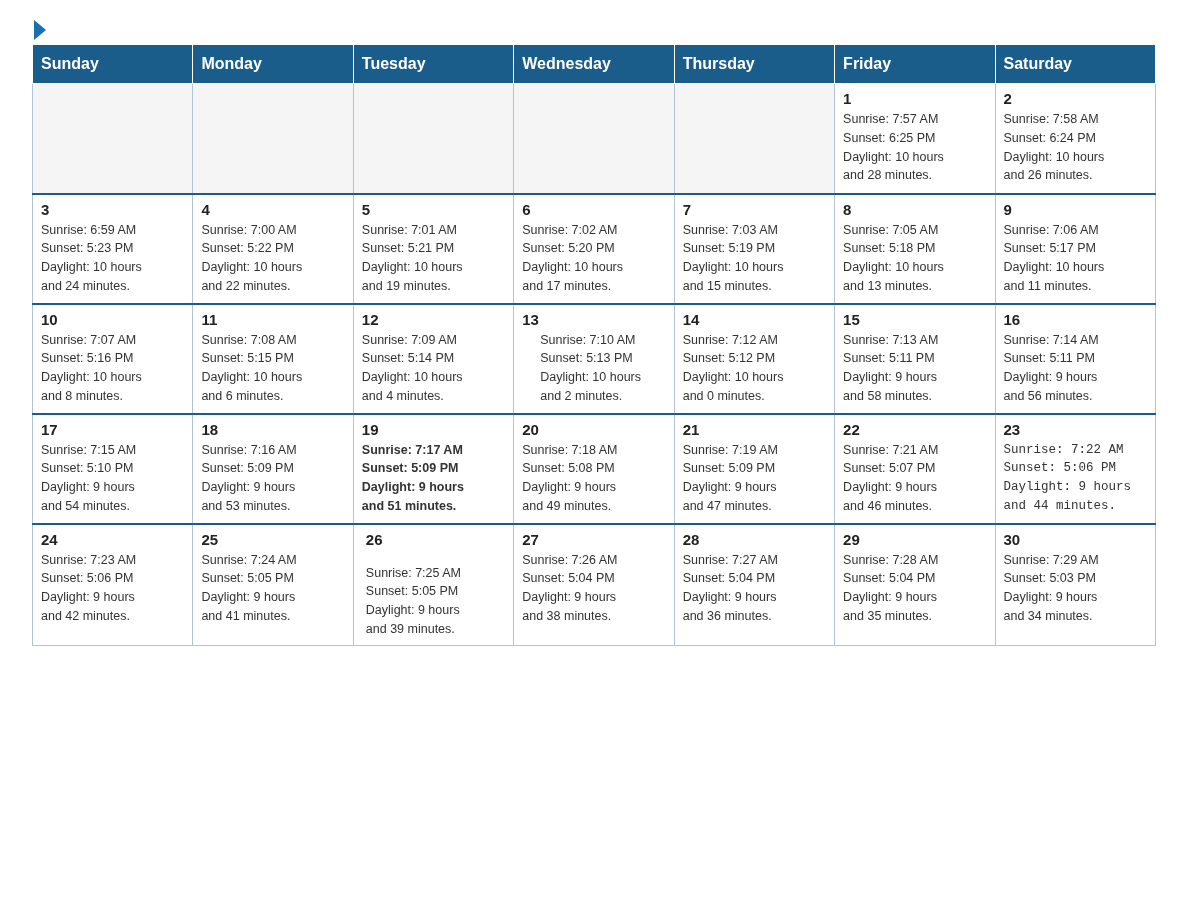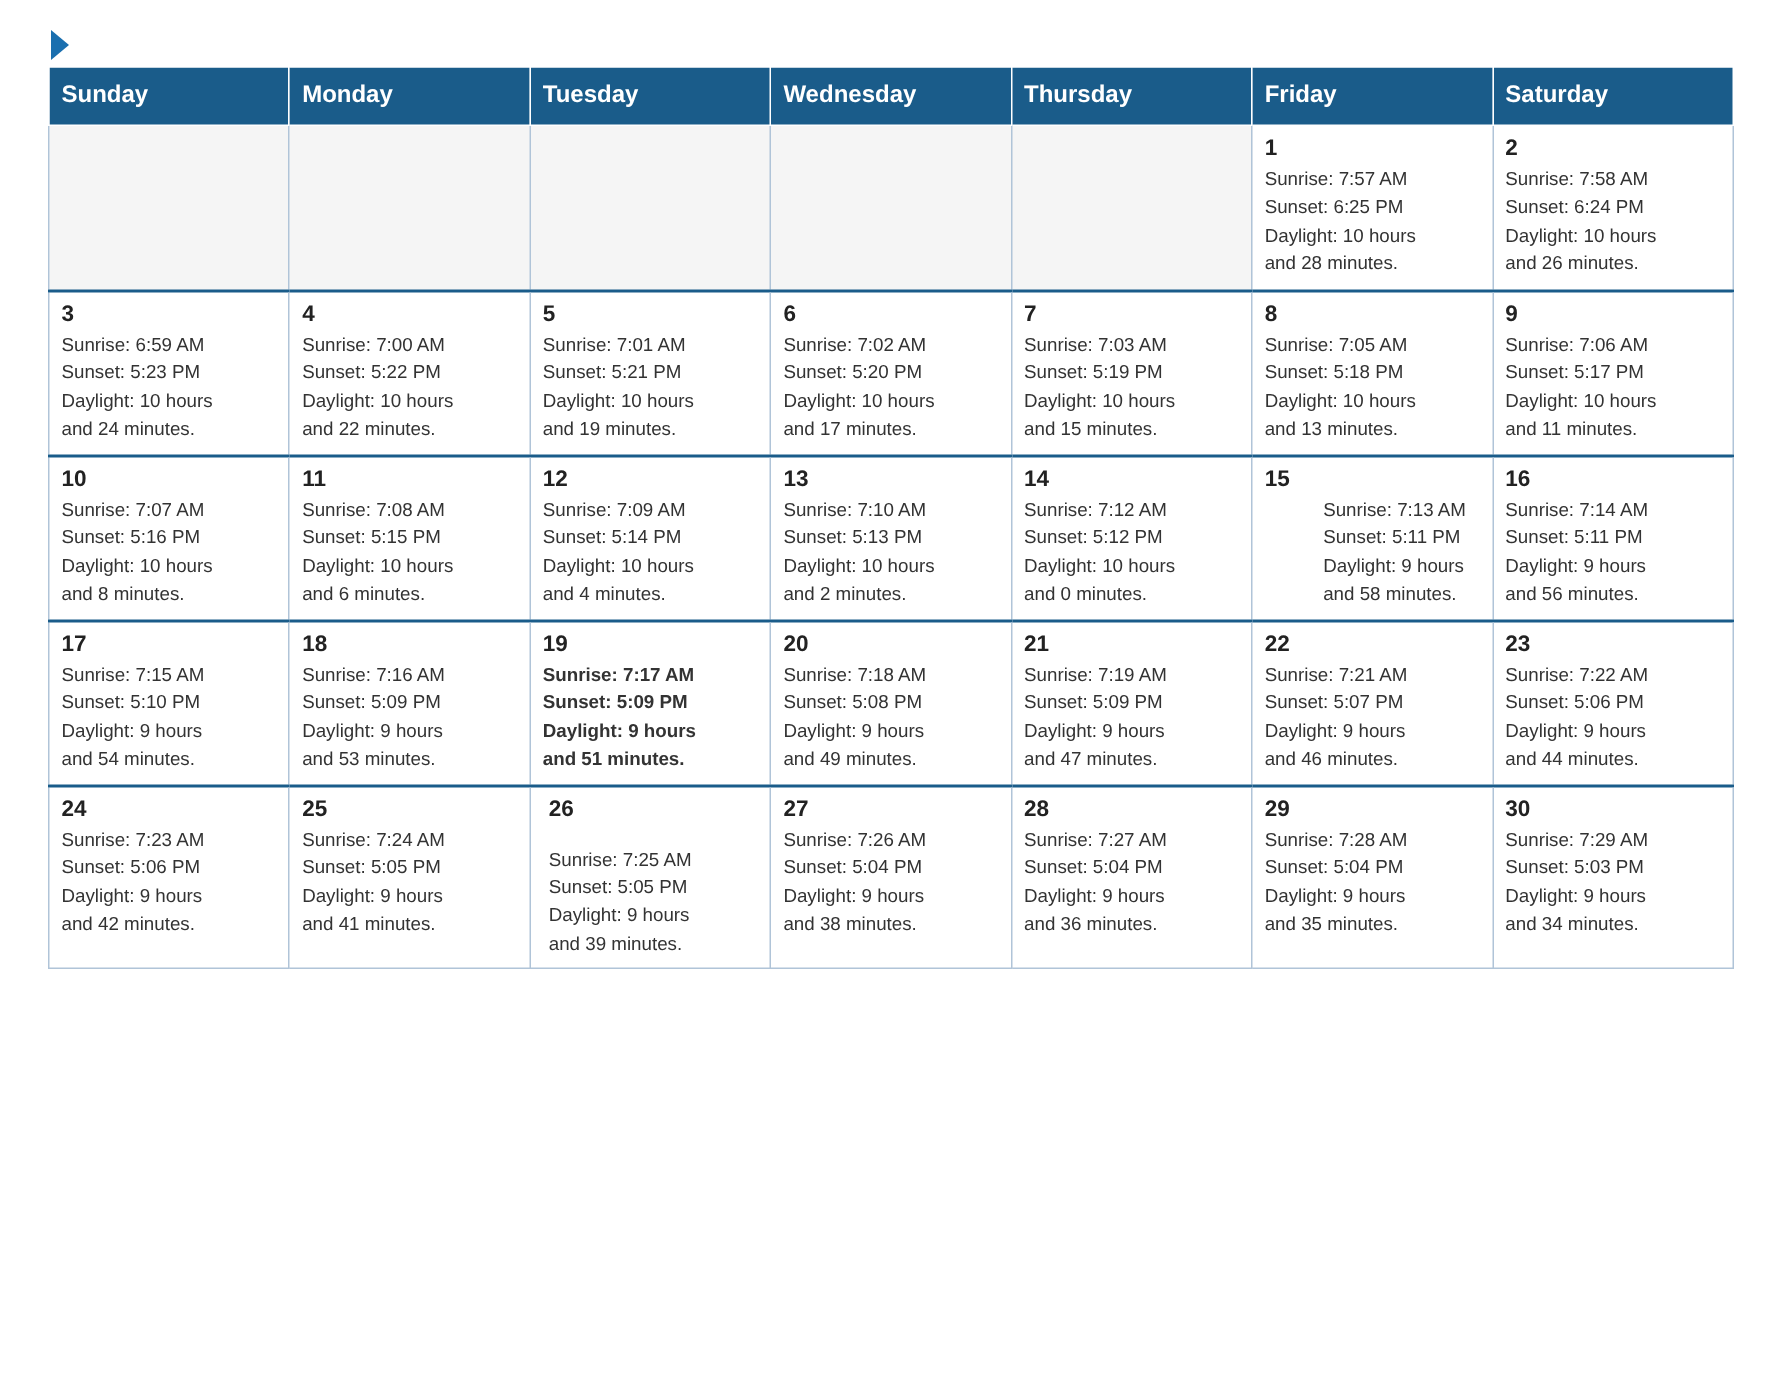--- a/index.html
+++ b/index.html
@@ -223,35 +223,35 @@
         </td>
         <td style="border-top: 2px solid rgb(26, 92, 138);">
           <span class="day-num">12</span>
           <div class="day-info" style="white-space: pre-line;">Sunrise: 7:09 AM
 Sunset: 5:14 PM
 Daylight: 10 hours
 and 4 minutes.</div>
         </td>
         <td style="border-top: 2px solid rgb(26, 92, 138);">
           <span class="day-num">13</span>
-          <div class="day-info" style="white-space: pre-line;">Sunrise: 7:10 AM
+          <div class="day-info" style="white-space: pre-line; margin-left: 18px;">Sunrise: 7:10 AM
 Sunset: 5:13 PM
 Daylight: 10 hours
 and 2 minutes.</div>
         </td>
         <td style="border-top: 2px solid rgb(26, 92, 138);">
           <span class="day-num">14</span>
           <div class="day-info" style="white-space: pre-line;">Sunrise: 7:12 AM
 Sunset: 5:12 PM
 Daylight: 10 hours
 and 0 minutes.</div>
         </td>
         <td style="border-top: 2px solid rgb(26, 92, 138);">
           <span class="day-num">15</span>
-          <div class="day-info" style="white-space: pre-line; margin-left: 39px;">Sunrise: 7:13 AM
+          <div class="day-info" style="white-space: pre-line;">Sunrise: 7:13 AM
 Sunset: 5:11 PM
 Daylight: 9 hours
 and 58 minutes.</div>
         </td>
         <td style="border-top: 2px solid rgb(26, 92, 138);">
           <span class="day-num">16</span>
           <div class="day-info" style="white-space: pre-line;">Sunrise: 7:14 AM
 Sunset: 5:11 PM
 Daylight: 9 hours
 and 56 minutes.</div>
@@ -295,21 +295,21 @@
         </td>
         <td style="border-top: 2px solid rgb(26, 92, 138);">
           <span class="day-num">22</span>
           <div class="day-info" style="white-space: pre-line;">Sunrise: 7:21 AM
 Sunset: 5:07 PM
 Daylight: 9 hours
 and 46 minutes.</div>
         </td>
         <td style="border-top: 2px solid rgb(26, 92, 138);">
           <span class="day-num">23</span>
-          <div class="day-info" style="white-space: pre-line;">Sunrise: 7:22 AM
+          <div class="day-info" style="white-space: pre-line; font-family: Liberation Mono, monospace;">Sunrise: 7:22 AM
 Sunset: 5:06 PM
 Daylight: 9 hours
 and 44 minutes.</div>
         </td>
       </tr>
       <tr>
         <td style="border-top: 2px solid rgb(26, 92, 138);">
           <span class="day-num">24</span>
           <div class="day-info" style="white-space: pre-line;">Sunrise: 7:23 AM
 Sunset: 5:06 PM

